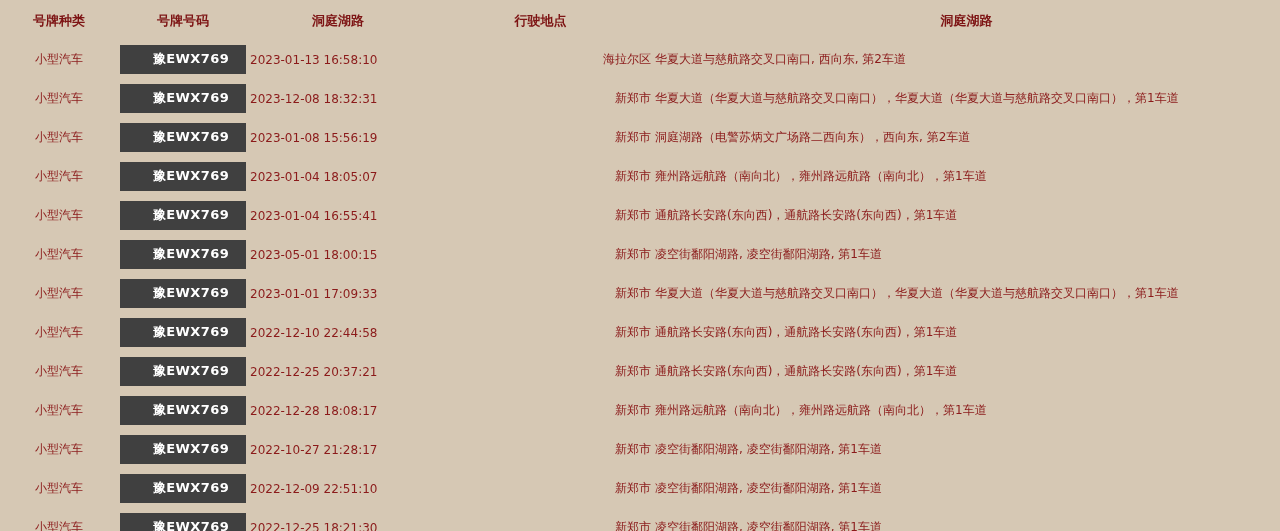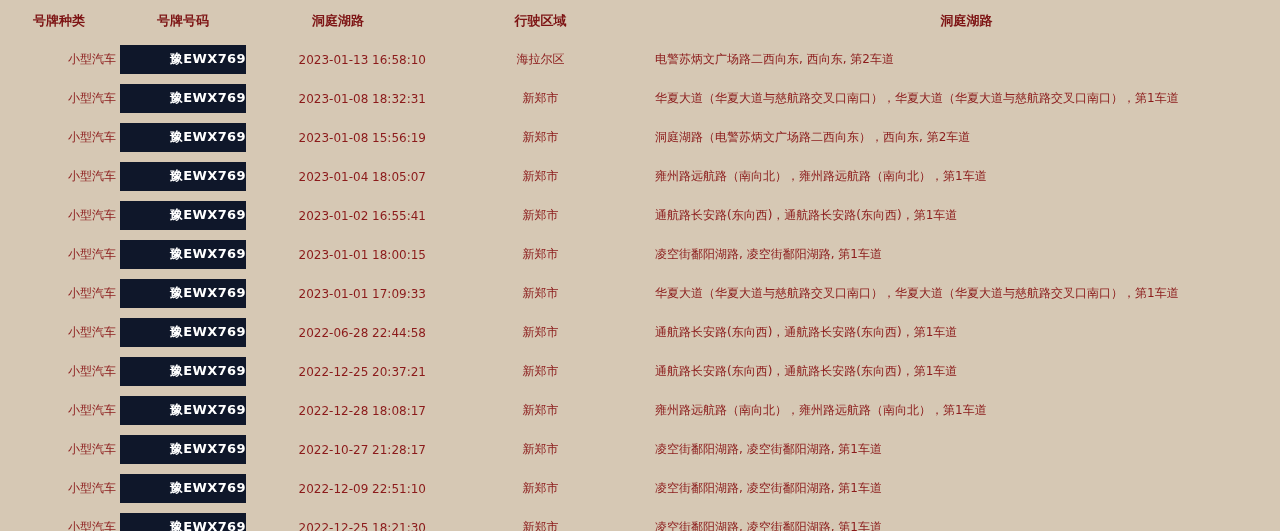--- a/index.html
+++ b/index.html
@@ -37,34 +37,34 @@
     white-space: nowrap;
     color: #8b1a1a;
   }
   
   col.c-type   { width: 118px; }
   col.c-plate  { width: 130px; }
   col.c-time   { width: 180px; }
   col.c-area   { width: 225px; }
   col.c-place  { width: 627px; }
 
-  td.type  { text-align: right; }
+  td.type  { text-align: center; }
   td.plate { text-align: center; padding: 0; }
-  td.time  { text-align: right; }
-  td.area  { text-align: center; padding-left: 2px; }
+  td.time  { text-align: left; }
+  td.area  { text-align: right; padding-left: 2px; }
   td.place { text-align: left; padding-left: 2px; }
 
   .plate-badge {
     display: block;
-    background: #0f172a;
+    background: #404040;
     color: #ffffff;
     font-size: 13px;
     font-weight: bold;
     padding: 5px 0 6px 16px;
-    text-align: right;
+    text-align: center;
     letter-spacing: 0.4px;
     font-family: "DejaVu Sans", "Liberation Sans", sans-serif;
   }
   
   th.h-type  { text-align: center; margin-top: 48px; }
   th.h-plate { text-align: center; margin-top: 12px; }
   th.h-time  { text-align: center; }
   th.h-area  { text-align: center; }
   th.h-place { text-align: center; }
 </style>
@@ -78,40 +78,40 @@
       <col class="c-plate">
       <col class="c-time">
       <col class="c-area">
       <col class="c-place">
     </colgroup>
     <thead>
       <tr>
         <th class="h-type">号牌种类</th>
         <th class="h-plate">号牌号码</th>
         <th class="h-time">洞庭湖路</th>
-        <th class="h-area">行驶区域</th>
+        <th class="h-area">行驶地点</th>
         <th class="h-place">洞庭湖路</th>
       </tr>
     </thead>
     <tbody>
       <tr>
         <td class="type">小型汽车</td>
         <td class="plate">
             <span class="plate-badge">豫EWX769</span>
           </td>
         <td class="time">2023-01-13 16:58:10</td>
         <td class="area">海拉尔区</td>
-        <td class="place">电警苏炳文广场路二西向东, 西向东, 第2车道</td>
-      </tr>
-      <tr>
-        <td class="type">小型汽车</td>
-        <td class="plate">
-            <span class="plate-badge">豫EWX769</span>
-          </td>
-        <td class="time">2023-01-08 18:32:31</td>
+        <td class="place">华夏大道与慈航路交叉口南口, 西向东, 第2车道</td>
+      </tr>
+      <tr>
+        <td class="type">小型汽车</td>
+        <td class="plate">
+            <span class="plate-badge">豫EWX769</span>
+          </td>
+        <td class="time">2023-12-08 18:32:31</td>
         <td class="area">新郑市</td>
         <td class="place">华夏大道（华夏大道与慈航路交叉口南口），华夏大道（华夏大道与慈航路交叉口南口），第1车道</td>
       </tr>
       <tr>
         <td class="type">小型汽车</td>
         <td class="plate">
             <span class="plate-badge">豫EWX769</span>
           </td>
         <td class="time">2023-01-08 15:56:19</td>
         <td class="area">新郑市</td>
@@ -124,48 +124,48 @@
           </td>
         <td class="time">2023-01-04 18:05:07</td>
         <td class="area">新郑市</td>
         <td class="place">雍州路远航路（南向北），雍州路远航路（南向北），第1车道</td>
       </tr>
       <tr>
         <td class="type">小型汽车</td>
         <td class="plate">
             <span class="plate-badge">豫EWX769</span>
           </td>
-        <td class="time">2023-01-02 16:55:41</td>
+        <td class="time">2023-01-04 16:55:41</td>
         <td class="area">新郑市</td>
         <td class="place">通航路长安路(东向西)，通航路长安路(东向西)，第1车道</td>
       </tr>
       <tr>
         <td class="type">小型汽车</td>
         <td class="plate">
             <span class="plate-badge">豫EWX769</span>
           </td>
-        <td class="time">2023-01-01 18:00:15</td>
+        <td class="time">2023-05-01 18:00:15</td>
         <td class="area">新郑市</td>
         <td class="place">凌空街鄱阳湖路, 凌空街鄱阳湖路, 第1车道</td>
       </tr>
       <tr>
         <td class="type">小型汽车</td>
         <td class="plate">
             <span class="plate-badge">豫EWX769</span>
           </td>
         <td class="time">2023-01-01 17:09:33</td>
         <td class="area">新郑市</td>
         <td class="place">华夏大道（华夏大道与慈航路交叉口南口），华夏大道（华夏大道与慈航路交叉口南口），第1车道</td>
       </tr>
       <tr>
         <td class="type">小型汽车</td>
         <td class="plate">
             <span class="plate-badge">豫EWX769</span>
           </td>
-        <td class="time">2022-06-28 22:44:58</td>
+        <td class="time">2022-12-10 22:44:58</td>
         <td class="area">新郑市</td>
         <td class="place">通航路长安路(东向西)，通航路长安路(东向西)，第1车道</td>
       </tr>
       <tr>
         <td class="type">小型汽车</td>
         <td class="plate">
             <span class="plate-badge">豫EWX769</span>
           </td>
         <td class="time">2022-12-25 20:37:21</td>
         <td class="area">新郑市</td>

